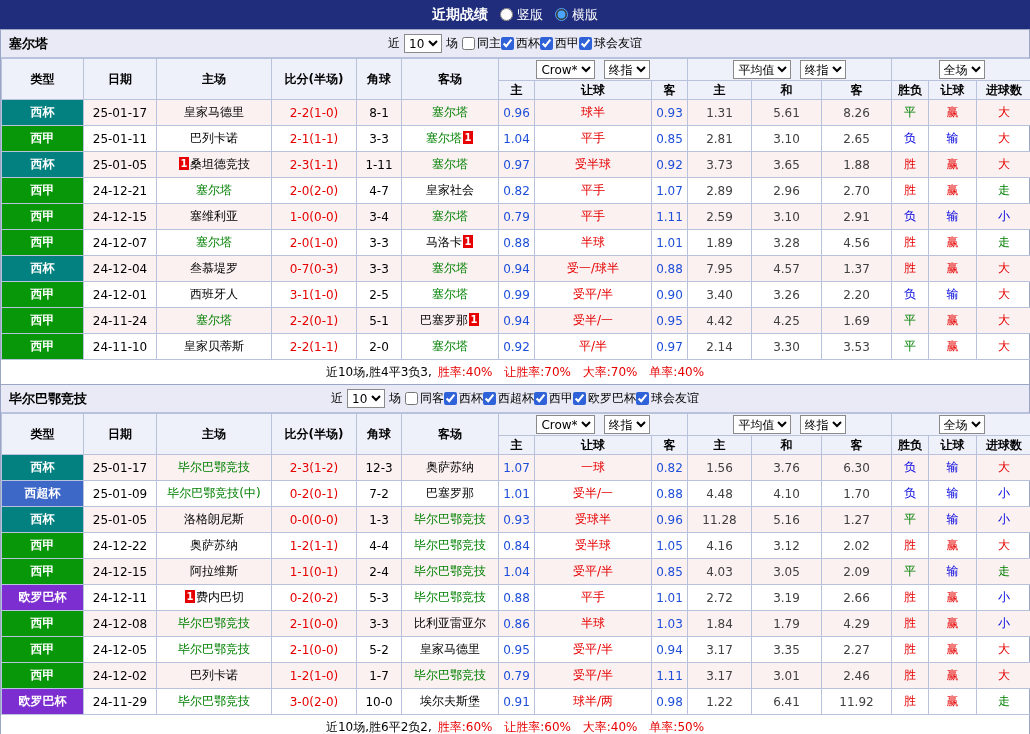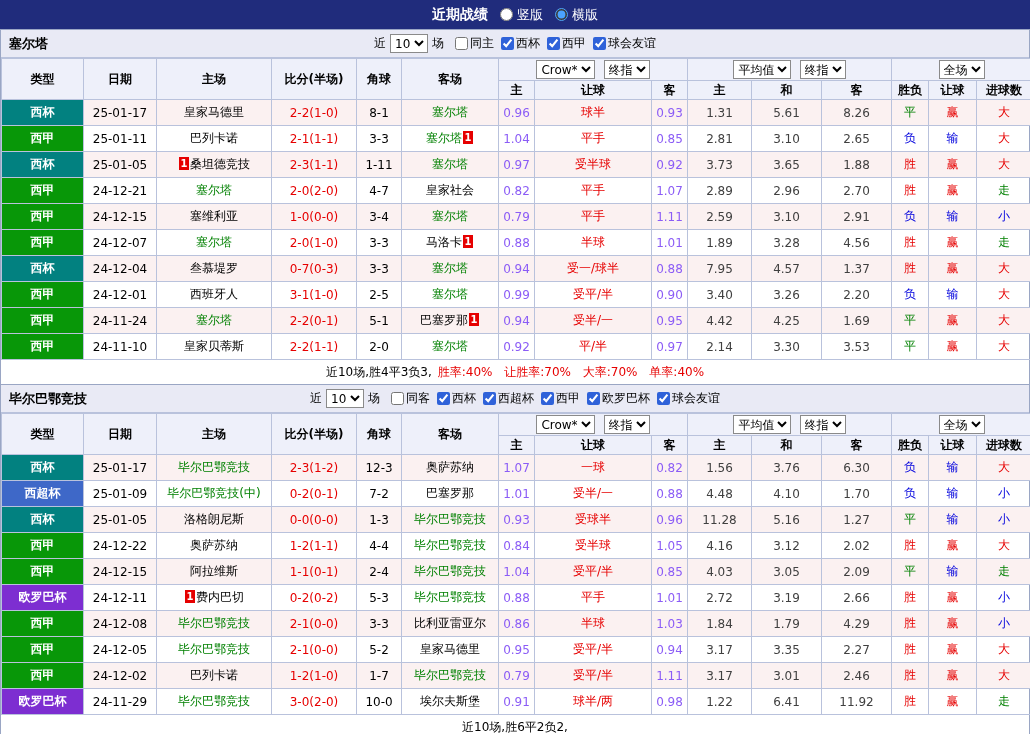--- a/index.html
+++ b/index.html
@@ -23,39 +23,39 @@
 
   
   .section { border-left: 1px solid #9aa6c4; border-right: 1px solid #9aa6c4; }
   .sec-head {
     height: 29px; background: #e9eaf5; position: relative;
     display: flex; align-items: center; justify-content: center;
     border-top: 1px solid #9aa6c4; border-bottom: 1px solid #b9c2dc;
   }
   .team-name { position: absolute; left: 8px; font-weight: bold; font-size: 13px; }
   .filters { display: inline-flex; align-items: center; gap: 4px; }
-  .cklab { display: inline-flex; align-items: center; gap: 2px; margin-left: 7px; cursor: pointer; }
+  .cklab { display: inline-flex; align-items: center; gap: 2px; cursor: pointer; }
   input[type=checkbox] { accent-color: #2f62d9; width: 13px; height: 13px; }
   select { font-size: 12px; font-family: inherit; height: 19px; background: #fff; border: 1px solid #8a8a8a; }
 
   
   table { border-collapse: collapse; width: 100%; table-layout: fixed; }
   th, td {
     border: 1px solid #b9c2dc; text-align: center;
     padding: 0 2px; overflow: hidden; white-space: nowrap;
   }
   thead th { background: #eef0fa; font-weight: bold; height: 19px; }
   .ddc { padding: 1px 0; }
   .ddc select { margin: 0 2px; }
   tbody td { height: 26px; }
   tbody tr:nth-child(odd) { background: #fbf1f1; }
 
   td.type { color: #fff; font-weight: bold; }
   .score, .hand { color: #e60000; }
-  .num { color: #8b5cf6; }
+  .num { color: #1d4ed8; }
   .avg { color: #404040; }
   .r { color: #e60000; }
   .g { color: #008000; }
   .b { color: #0000dd; }
   .card {
     display: inline-block; background: #e60000; color: #fff;
     font-size: 10px; font-weight: bold; line-height: 13px;
     min-width: 10px; height: 13px; padding: 0 1px;
     vertical-align: 1px; margin: 0 1px; text-align: center;
   }
@@ -551,16 +551,17 @@
             <td class="avg">6.41</td>
             <td class="avg">11.92</td>
             <td class="res r">胜</td>
             <td class="res r">赢</td>
             <td class="res g">走</td>
           </tr>
         </tbody>
     </table>
     <div class="summary">
       <span>近10场,胜6平2负2,</span>
+      <span class="r">胜率:60% 让胜率:60% 大率:40% 单率:50%</span>
     </div>
   </div>
 
 </div>
 
 </body></html>

